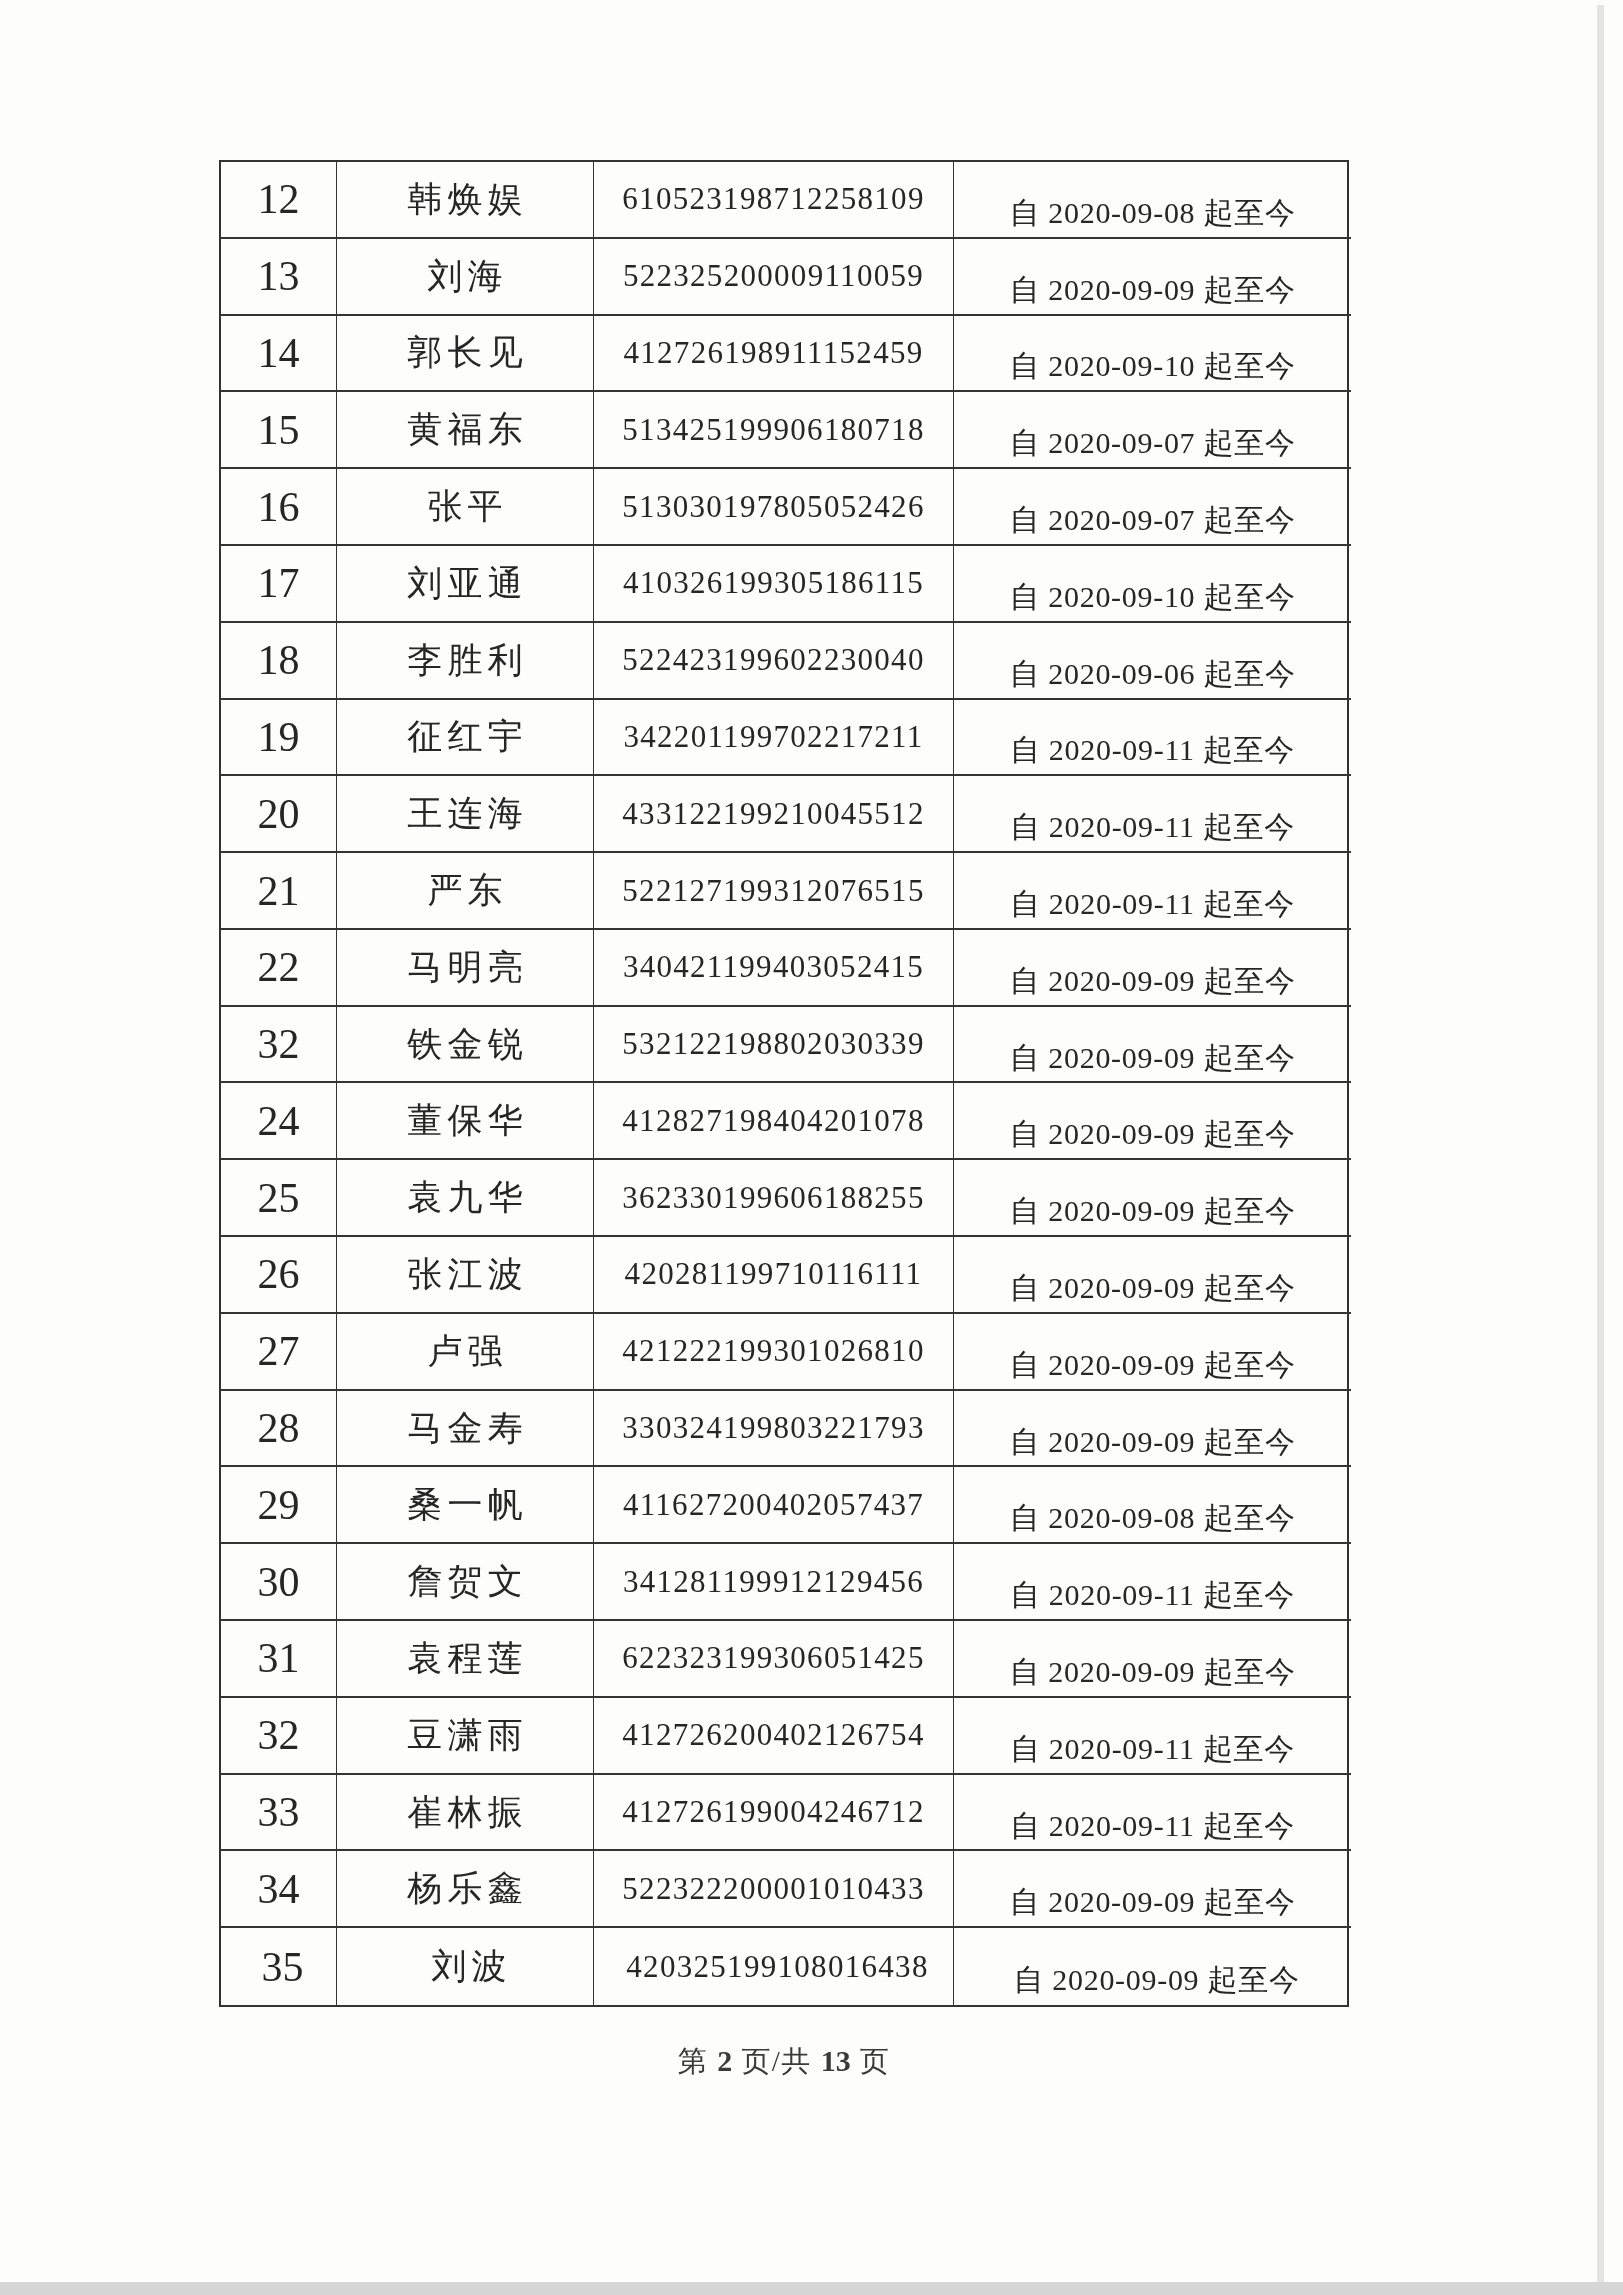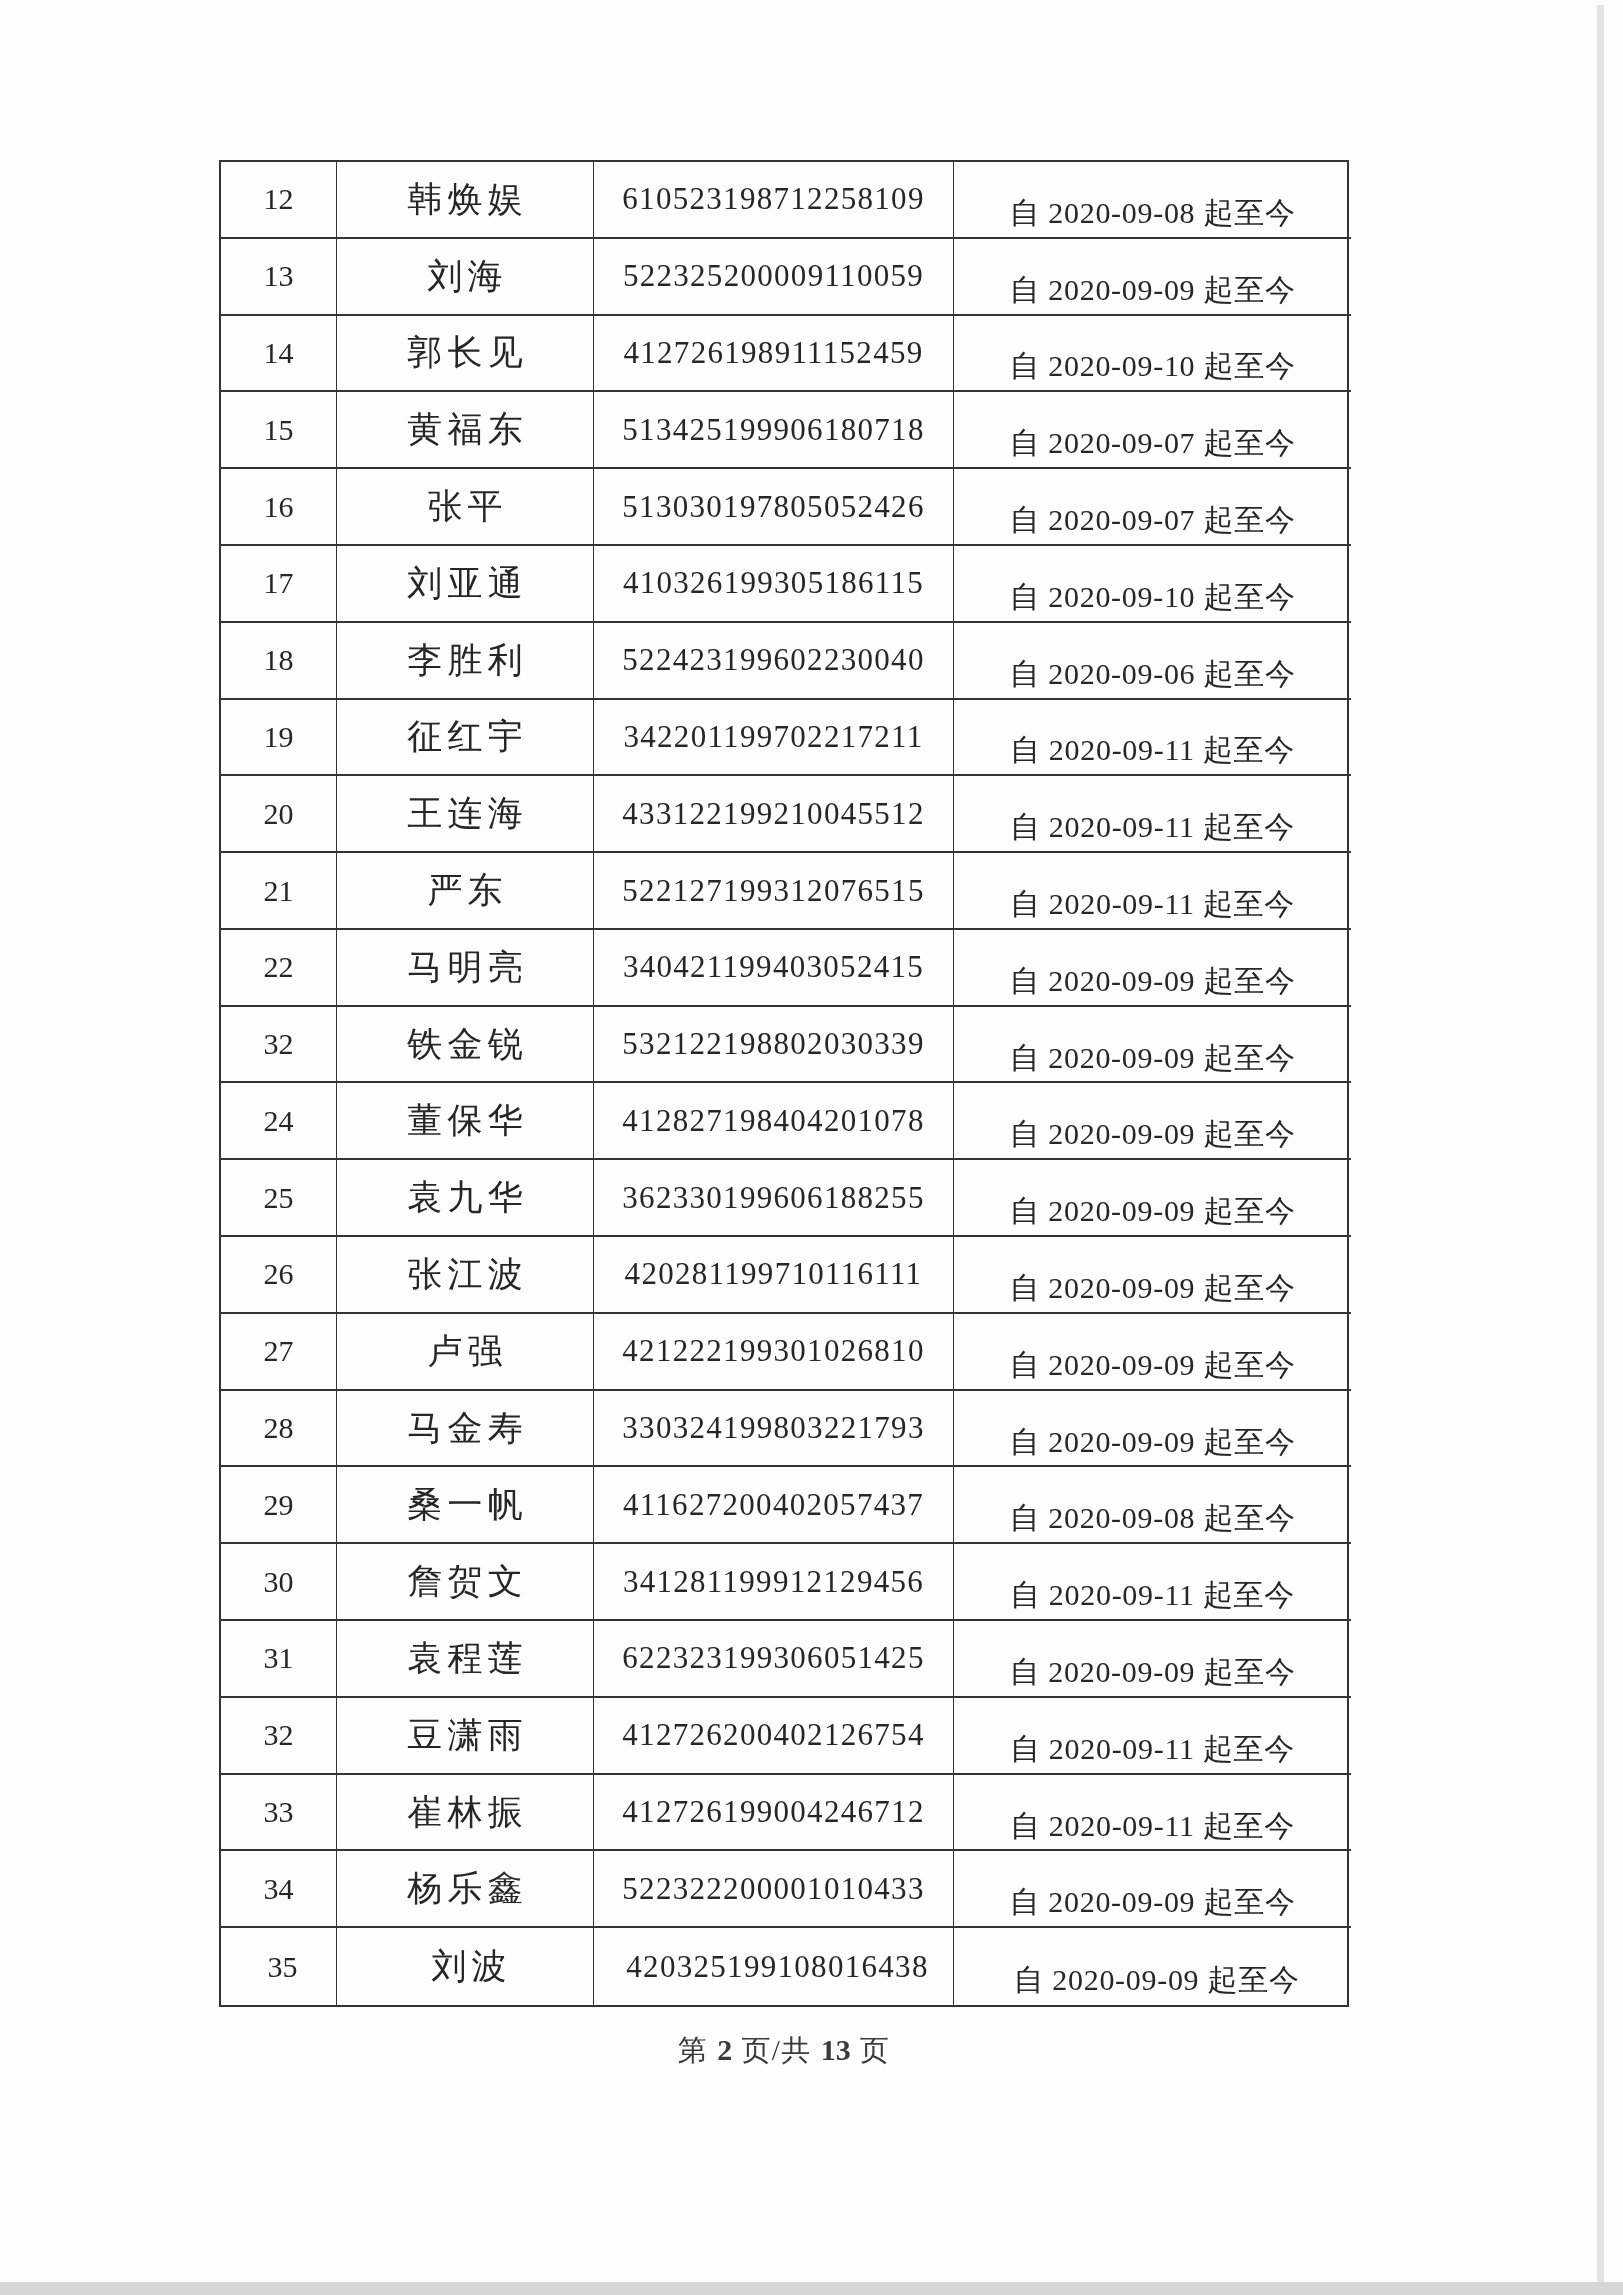--- a/index.html
+++ b/index.html
@@ -38,31 +38,31 @@
     box-sizing:border-box;
     border-right:1.3px solid var(--table-border);
     border-bottom:2px solid var(--table-border);
     display:flex;align-items:center;justify-content:center;
     white-space:nowrap;
     overflow:hidden;
   }
   .cell.period{border-right:none;margin-top:28px;}
   .row:last-child .cell{border-bottom:none;padding-left:8px;}
 
-  .cell.no{font-size:30px;}
+  .cell.no{font-size:42px;}
   .cell.name{font-size:35px;letter-spacing:5.2px;text-indent:5.2px;}
   .cell.idnum{font-size:31px;letter-spacing:1.3px;}
   .cell.period{font-size:30px;letter-spacing:0.7px;}
 
   
   .footer{
     position:absolute;
     left:219px;top:2034px;
     width:1130px;height:42px;
-    line-height:32px;
+    line-height:54px;
     text-align:center;
     font-size:29px;
     color:var(--footer-text);
     letter-spacing:1.3px;
   }
   .footer .num{
     font-weight:bold;
     font-size:30px;
     margin:0 9.2px;
     letter-spacing:0;

